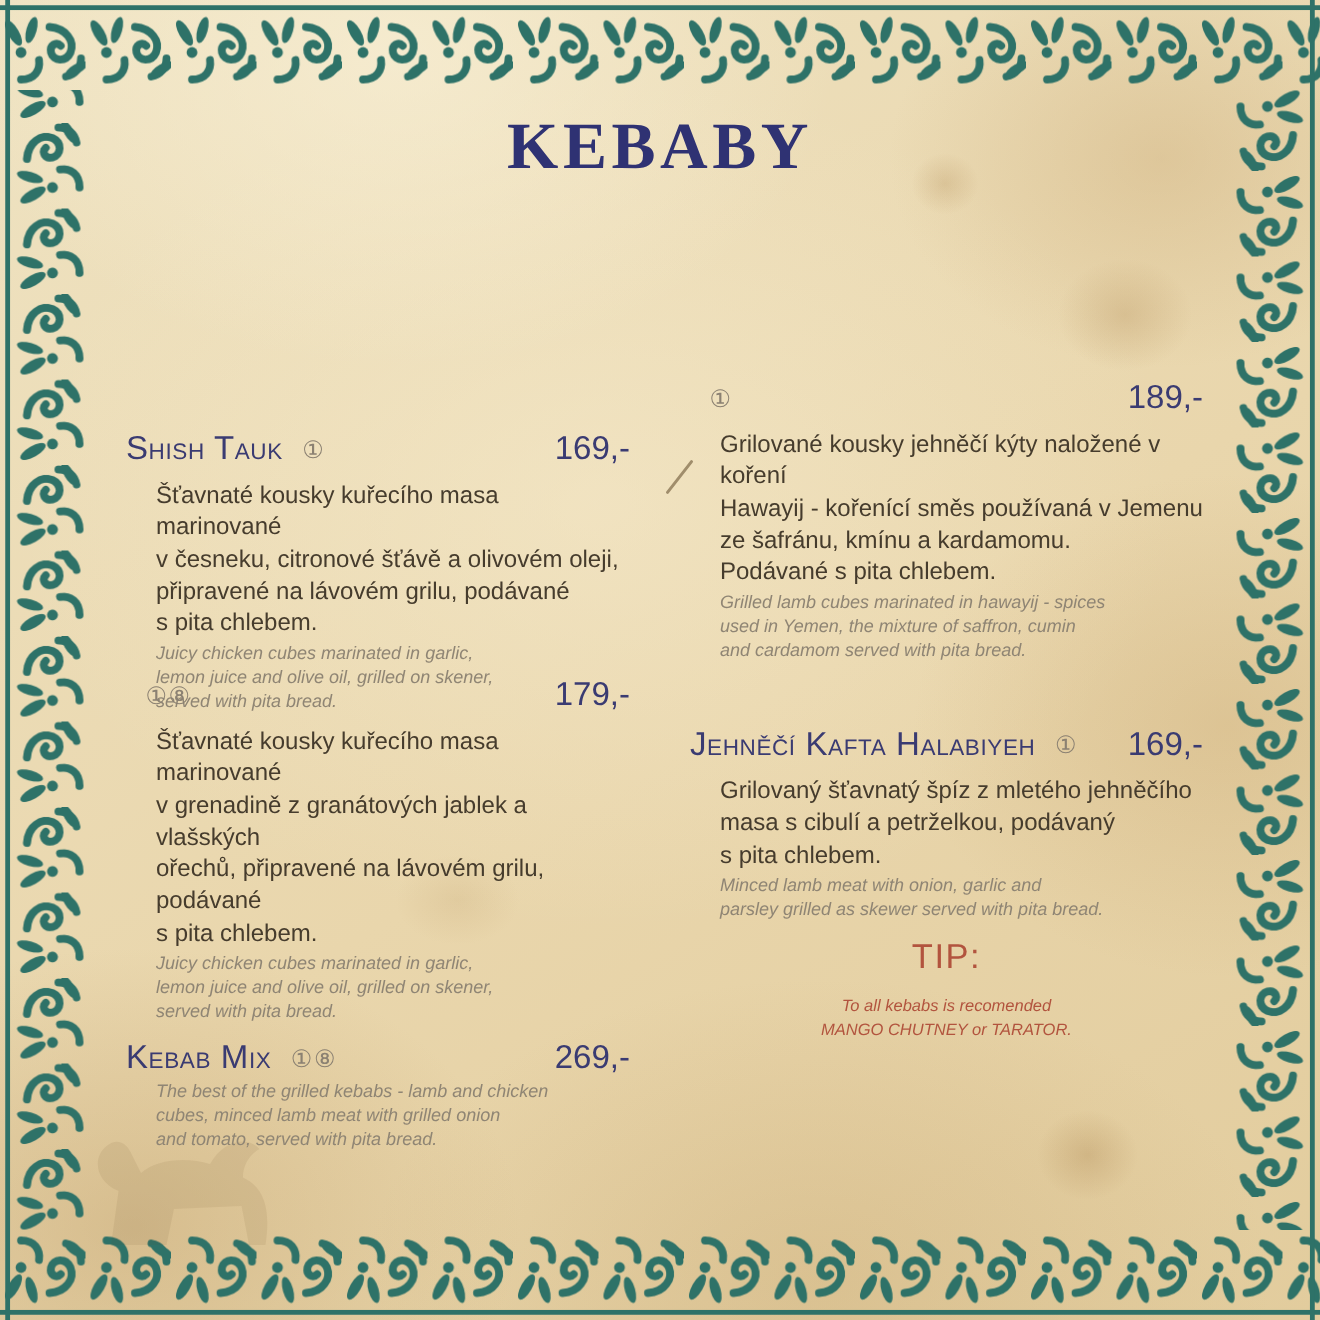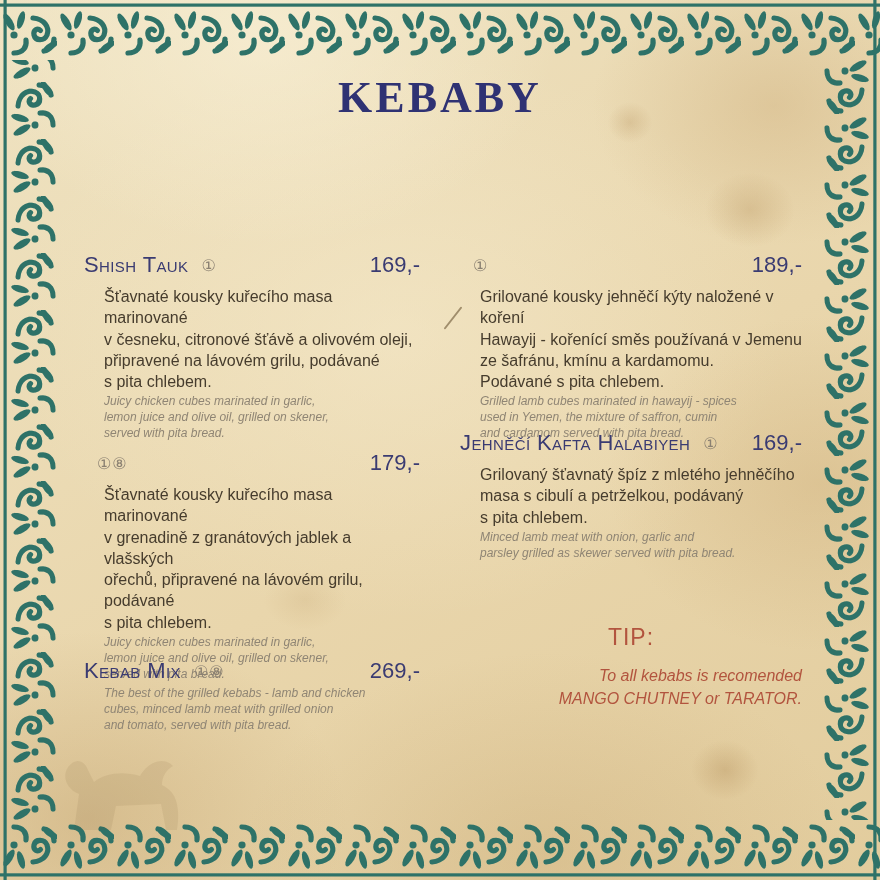--- a/index.html
+++ b/index.html
@@ -40,34 +40,34 @@
 
   .title, .subtitle { position:absolute; left:0; width:100%; text-align:center;
     font-family:"Liberation Serif", serif; color:#2f3273; }
   .title    { top:72px;  font-size:44px; font-weight:600; letter-spacing:3px; }
   .subtitle { top:146px; font-size:33px; font-weight:600; letter-spacing:2px; }
 
   .item { position:absolute; }
   .pos-i1 { left:84px;  top:252px; width:336px; }
   .pos-i2 { left:460px; top:252px; width:342px; }
   .pos-i3 { left:84px;  top:450px; width:336px; }
-  .pos-i4 { left:460px; top:430px; width:342px; }
+  .pos-i4 { left:460px; top:449px; width:342px; }
   .pos-i5 { left:84px;  top:658px; width:336px; }
 
   .item-head { display:flex; align-items:baseline; white-space:nowrap; }
-  .item-name { font-variant:small-caps; font-size:22px; color:#3a3b72; letter-spacing:0.4px; }
+  .item-name { font-variant:small-caps; font-size:22px; color:#3a3b72; letter-spacing:0.4px;margin-top:34px; }
   .item-allergens { margin-left:13px; color:#8b8172; font-size:16px; letter-spacing:1px; position:relative; top:-1px; }
   .item-price { margin-left:auto; font-size:22px; color:#3a3b72; }
   .item-desc-cz { margin:8px 0 0 20px; font-size:16px; line-height:1.33; color:#463c2d; white-space:pre-line; }
   .item-desc-en { margin:2px 0 0 20px; font-size:12px; line-height:1.33; font-style:italic; color:#8f8574; white-space:pre-line; }
 
   .tip { position:absolute; left:460px; top:624px; width:342px; text-align:center; color:#b2543e; }
   .tip-label { font-size:23px; letter-spacing:1px; margin-bottom:12px; }
   .tip-cz { font-size:15.5px; line-height:1.45; white-space:pre-line; }
-  .tip-en { font-size:16px; line-height:1.45; font-style:italic; margin-top:13px; white-space:pre-line;text-align:right; }
+  .tip-en { font-size:11px; line-height:1.45; font-style:italic; margin-top:13px; white-space:pre-line; }
 </style>
 </head>
 <body>
 
 <div class="page">
 
   <svg width="0" height="0" style="position:absolute" aria-hidden="true">
     <defs>
       <pattern id="ornH" patternUnits="userSpaceOnUse" width="57" height="48" y="9">
         <g fill="#2e7268">

